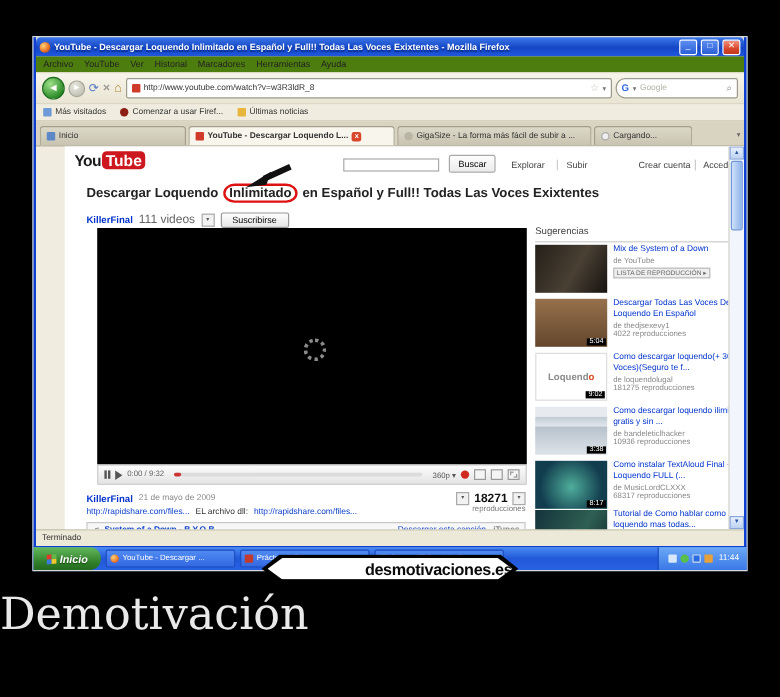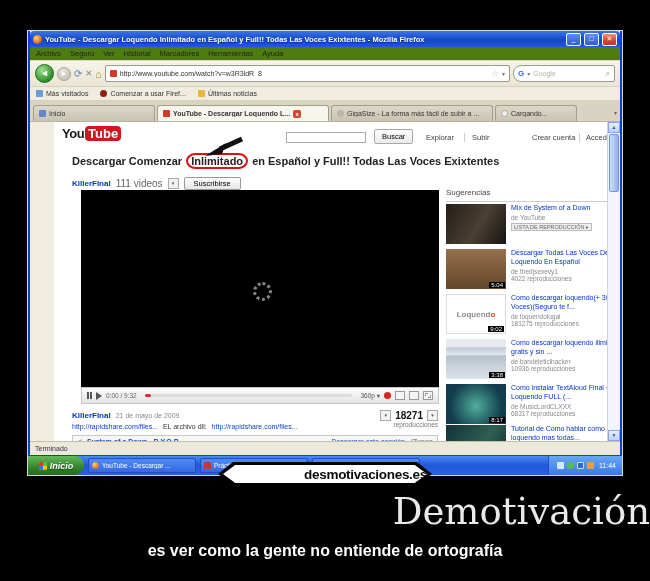--- a/index.html
+++ b/index.html
@@ -163,42 +163,42 @@
   .clock{color:#fff;font-size:7px;margin-left:2px;}
 
   
   .ribbon{position:absolute;left:50%;top:462px;transform:translateX(-50%);width:214px;height:24px;background:#000;
           clip-path:polygon(0 50%,7% 0,93% 0,100% 50%,93% 100%,7% 100%);display:flex;align-items:center;justify-content:center;z-index:10;}
   .ribbon-inner{width:204px;height:18px;background:#fff;clip-path:polygon(0 50%,6% 0,94% 0,100% 50%,94% 100%,6% 100%);
           display:flex;align-items:center;justify-content:flex-end;}
   .ribbon-inner span{font-size:13.5px;font-weight:bold;color:#0a0a0a;letter-spacing:-0.3px;}
 
   
-  .poster-title{position:absolute;left:0;top:490px;width:650px;text-align:right;font-family:"DejaVu Serif","Liberation Serif",serif;font-size:37px;color:#e9e9e9;}
+  .poster-title{position:absolute;left:0;top:490px;width:650px;text-align:left;font-family:"DejaVu Serif","Liberation Serif",serif;font-size:37px;color:#e9e9e9;}
   .poster-caption{position:absolute;left:0;top:542px;width:650px;text-align:center;font-size:16px;font-weight:bold;color:#fff;}
 </style>
 </head>
 <body>
 
 <div class="canvas">
 
   <div class="frame">
     <div class="ffwin">
 
       <div class="titlebar">
         <span class="fficon"></span>
         <span class="wtitle">YouTube - Descargar Loquendo Inlimitado en Español y Full!!   Todas Las Voces Exixtentes - Mozilla Firefox</span>
         <span class="winbtn b-min">_</span>
         <span class="winbtn b-max">□</span>
         <span class="winbtn b-close">✕</span>
       </div>
 
       <div class="menubar">
         <span>Archivo</span>
-        <span>Seguro</span>
+        <span>YouTube</span>
         <span>Ver</span>
         <span>Historial</span>
         <span>Marcadores</span>
         <span>Herramientas</span>
         <span>Ayuda</span>
       </div>
 
       <div class="navbar">
         <span class="backbtn">◄</span>
         <span class="fwdbtn">►</span>
@@ -264,21 +264,21 @@
         <input class="yt-search2" style="">
         <button class="yt-buscar">Buscar</button>
         <span class="hlink" style="left:372px">Explorar</span>
         <span class="hsep" style="left:410px"></span>
         <span class="hlink" style="left:418px">Subir</span>
         <span class="hlink" style="left:478px">Crear cuenta</span>
         <span class="hsep" style="left:525px"></span>
         <span class="hlink" style="left:532px">Acceder</span>
 
         <div class="vtitle">
-          <span>Descargar Comenzar</span>
+          <span>Descargar Loquendo</span>
           <span class="circled">Inlimitado</span>
           <span>en Español y Full!! Todas Las Voces Exixtentes</span>
         </div>
         <svg class="ann-arrow" width="44" height="24">
           <line x1="40" y1="4" x2="18" y2="14" stroke="#111" stroke-width="5"></line>
           <polygon points="3,21 24,8 20,19" fill="#111"></polygon>
         </svg>
 
         <div class="byline">
           <span class="upl">KillerFinal</span>
@@ -439,14 +439,13 @@
     </div>
   </div>
 
   <div class="ribbon">
     <div class="ribbon-inner">
       <span>desmotivaciones.es</span>
     </div>
   </div>
 
   <div class="poster-title">Demotivación</div>
-  <div class="poster-caption">es ver como la gente no entiende de ortografía</div>
 </div>
 
 </body></html>

